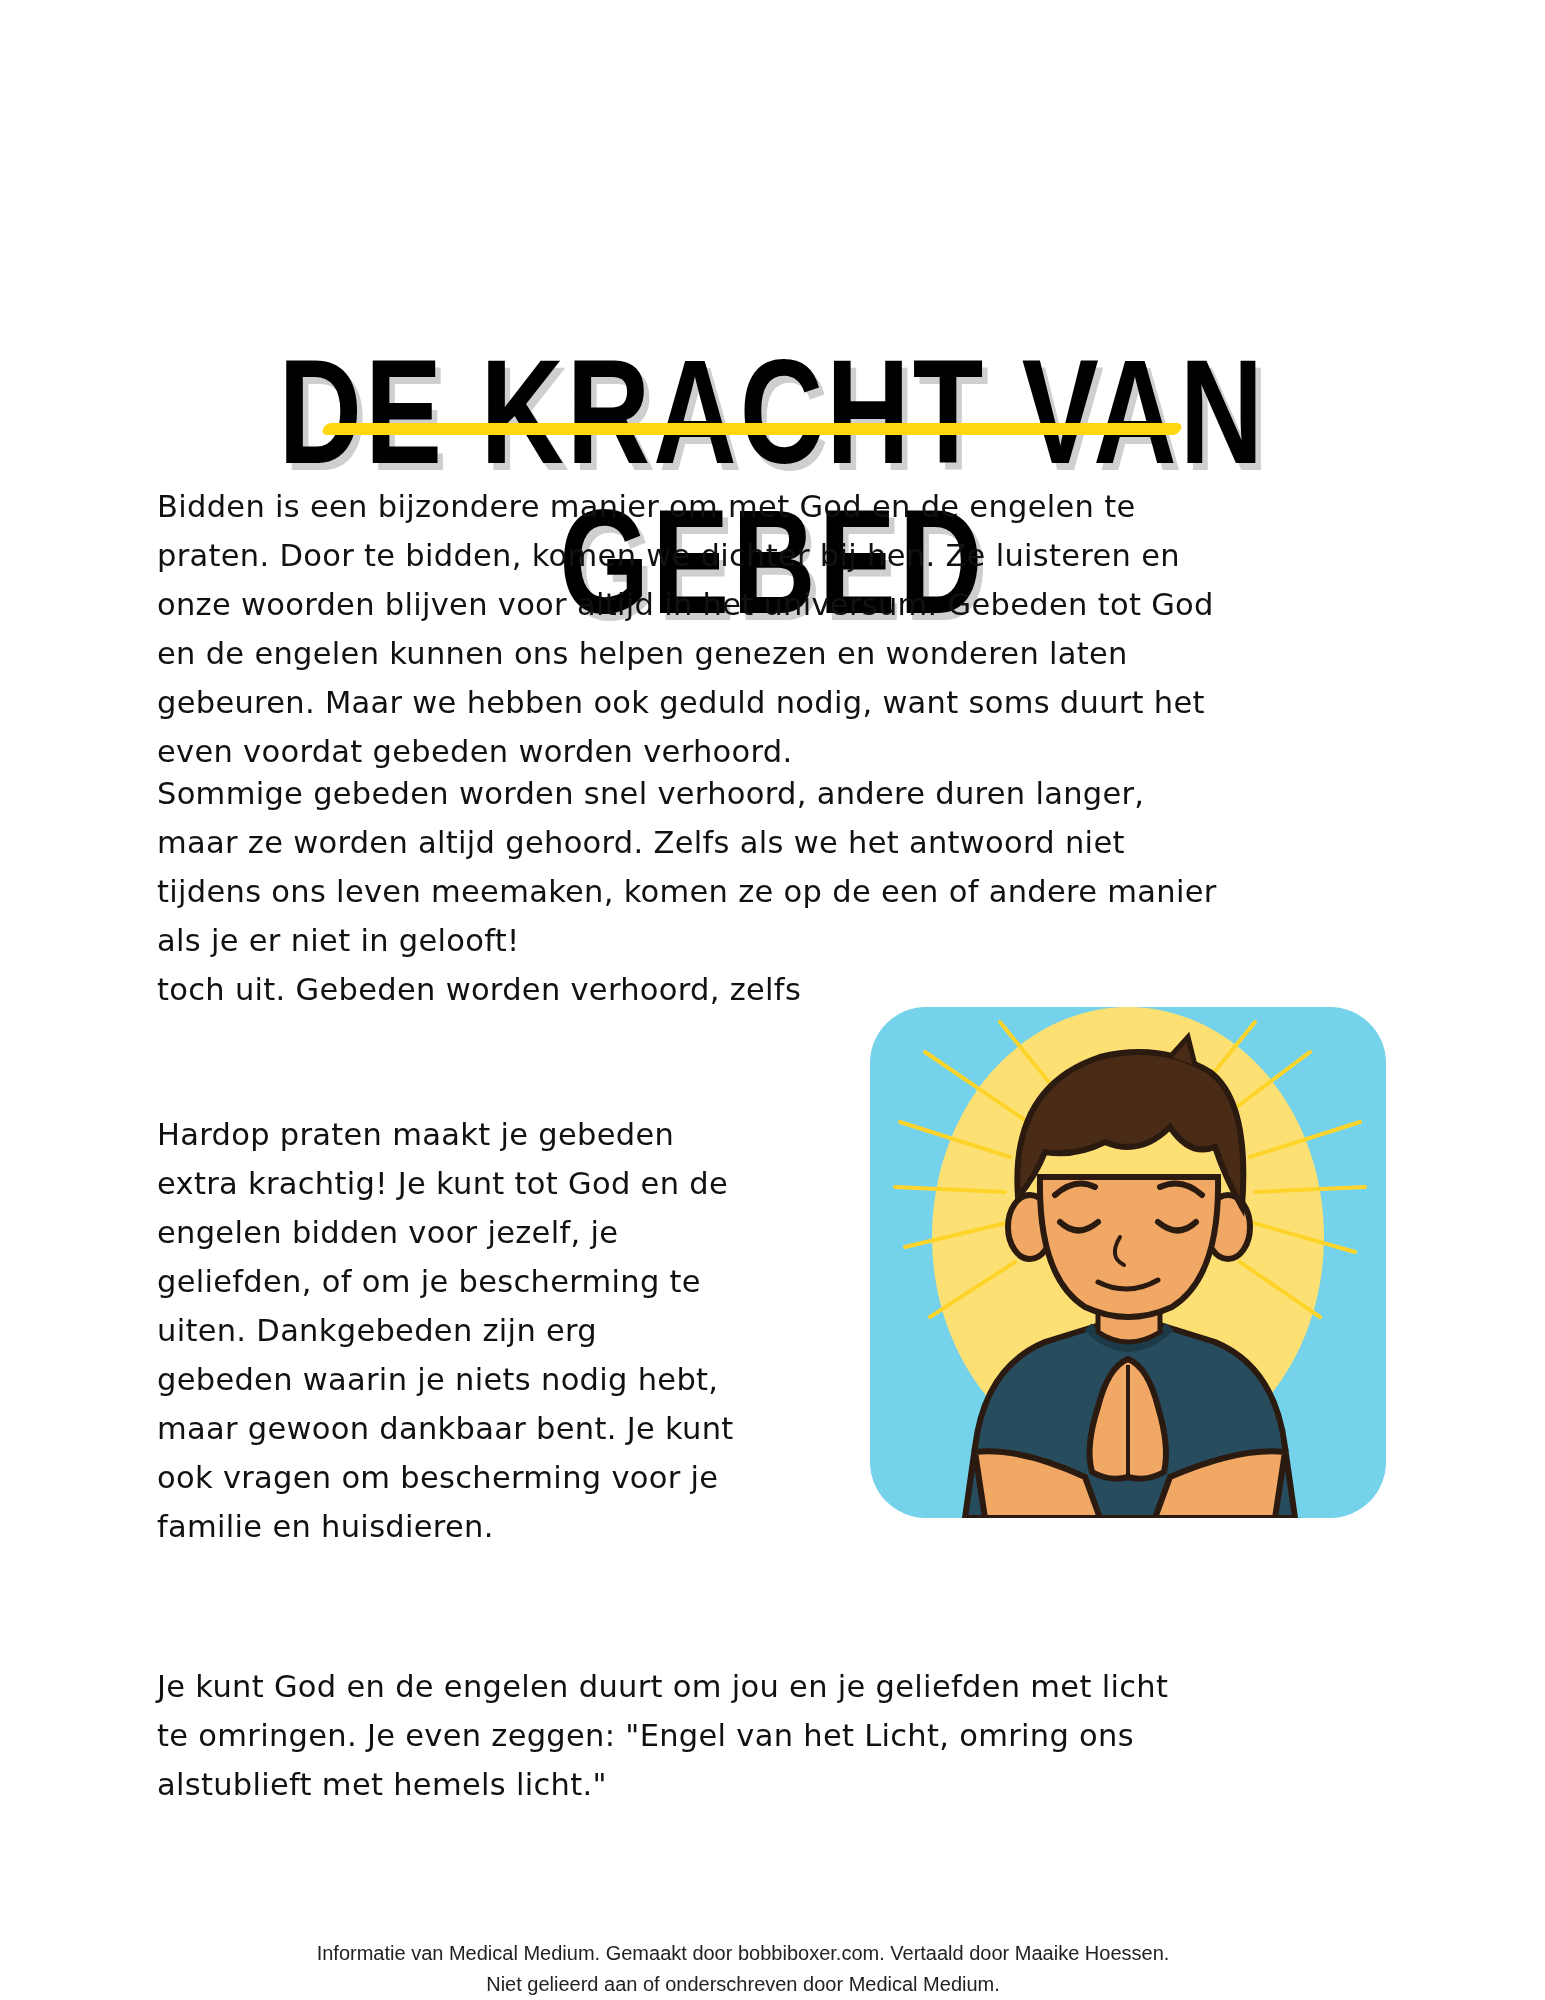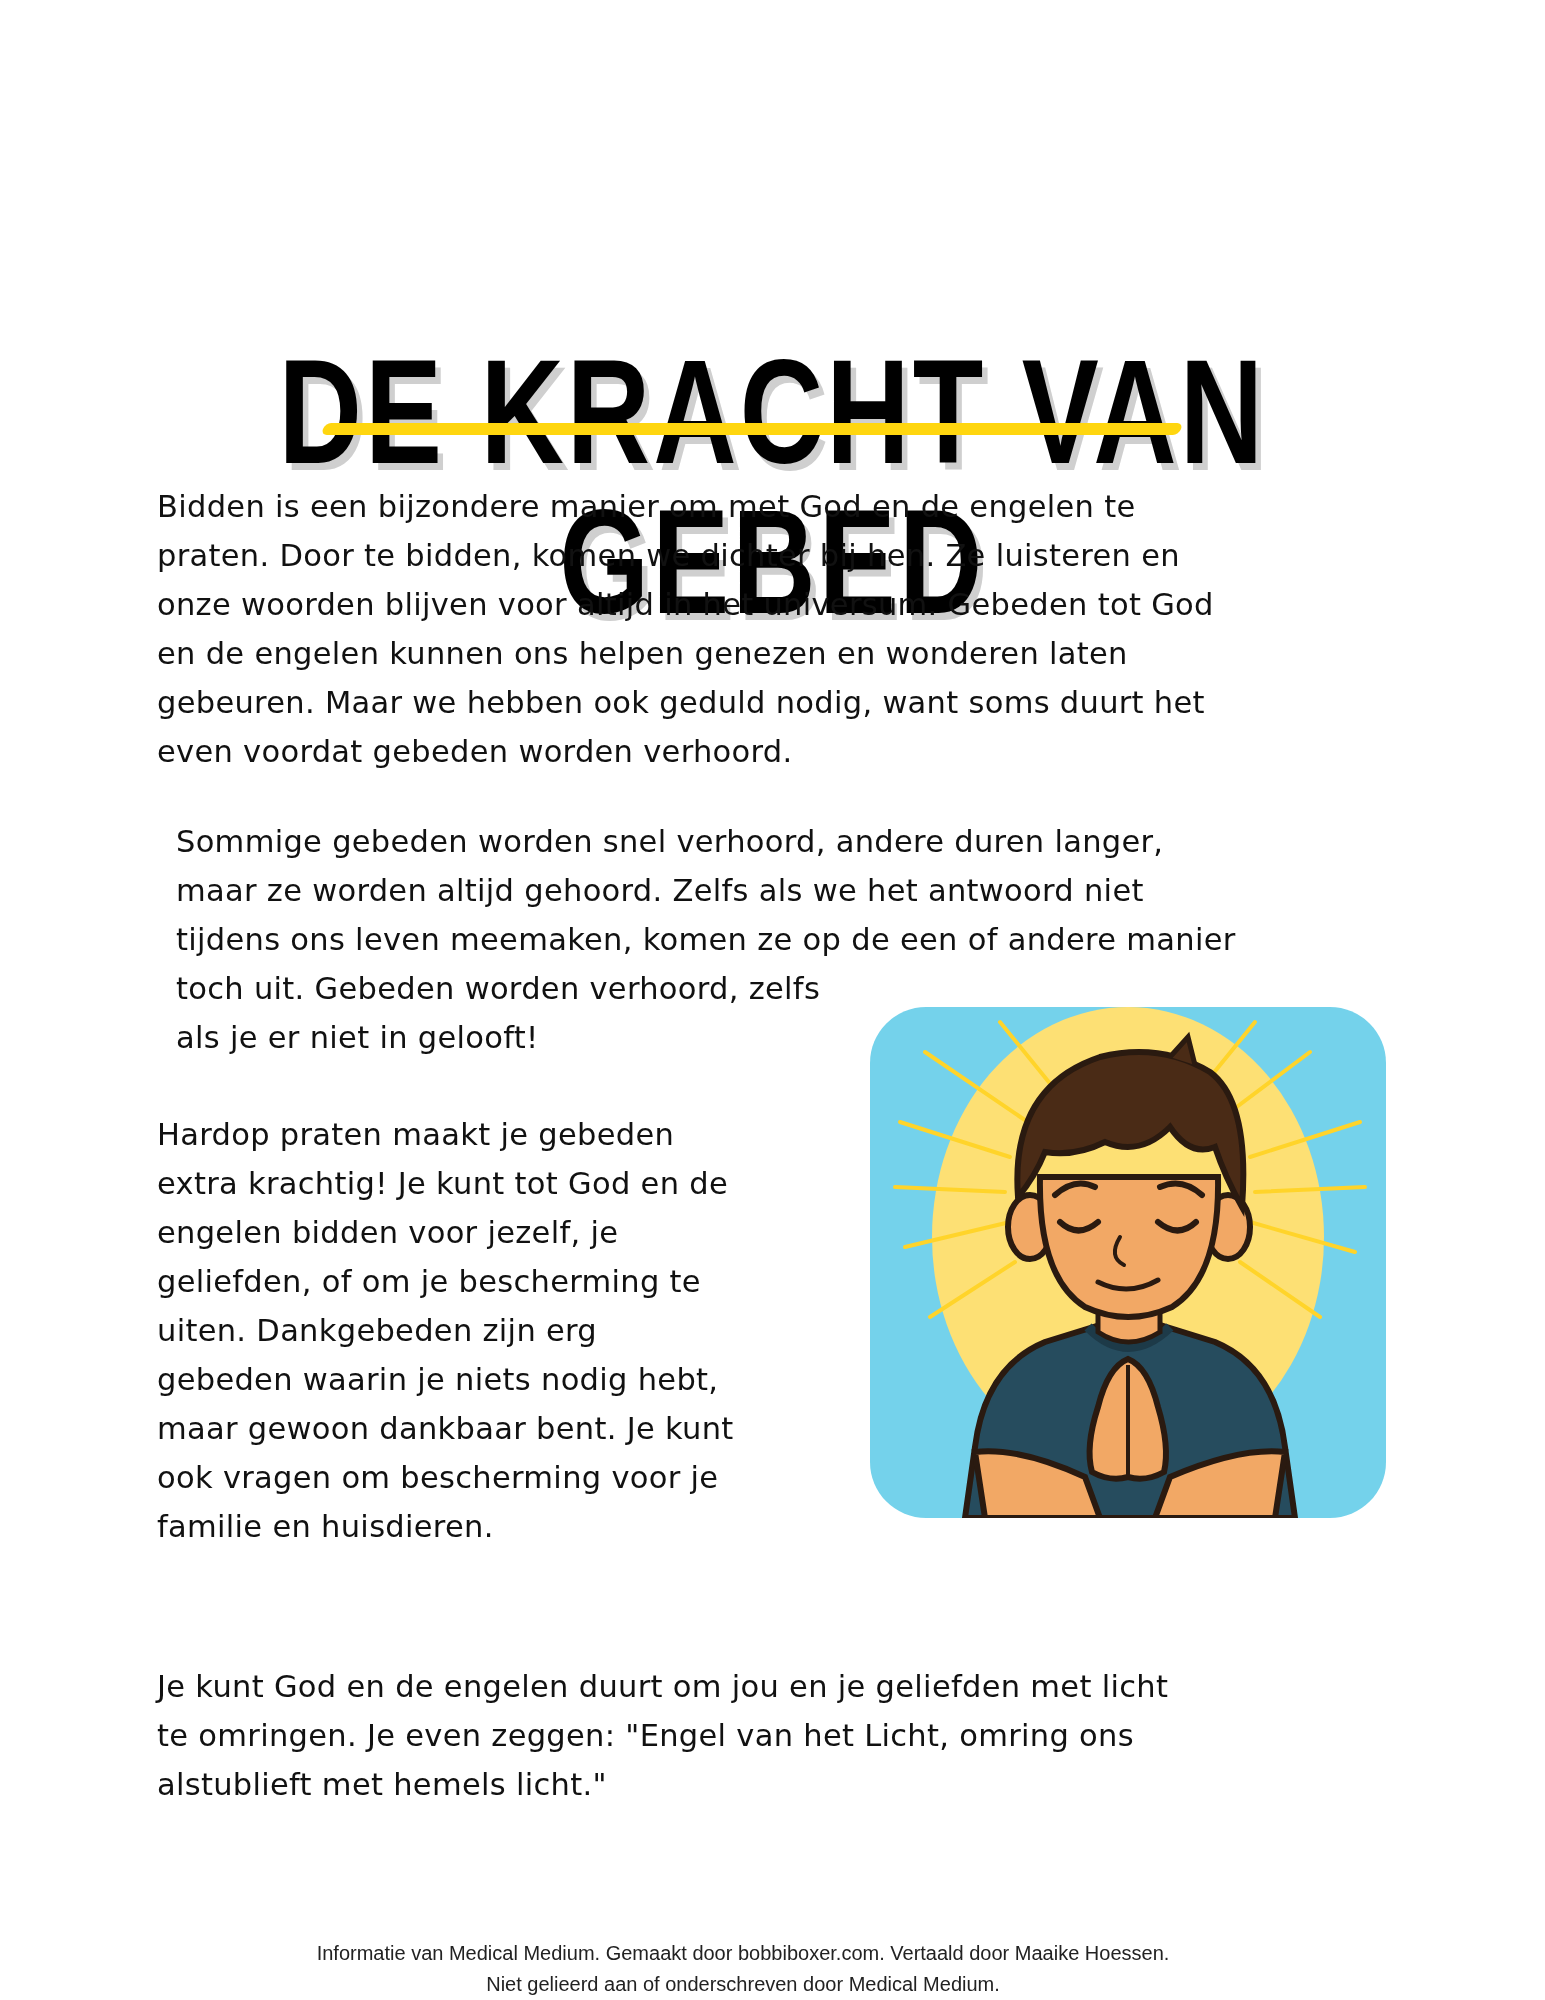--- a/index.html
+++ b/index.html
@@ -16,21 +16,21 @@
     position: absolute; left: 323px; top: 423px; width: 858px; height: 12px;
     background: #FFD60F; border-radius: 7px; transform: skewX(-20deg);
   }
   .para {
     position: absolute; left: 157px; margin: 0;
     font-family: "DejaVu Sans", sans-serif; font-size: 30.5px; line-height: 49px;
     color: #111111; letter-spacing: 0.3px; white-space: nowrap;
   }
   .para .line { display: block; }
   #p1 { top: 482px; }
-  #p2 { top: 817px; margin-left: 19px; }
+  #p2 { top: 769px; }
   #p3 { top: 1110px; }
   #p4 { top: 1662px; }
   .illustration {
     position: absolute; left: 870px; top: 1007px; width: 516px; height: 511px;
     border-radius: 56px; background: #74D2EB; overflow: hidden;
   }
   .illustration svg { display: block; width: 516px; height: 511px; }
   .footer {
     position: absolute; left: 0; width: 1486px; top: 1938px; text-align: center;
     font-family: "Liberation Sans", sans-serif; font-size: 20px; line-height: 31px;
@@ -51,22 +51,22 @@
   <span class="line">onze woorden blijven voor altijd in het universum. Gebeden tot God</span>
   <span class="line">en de engelen kunnen ons helpen genezen en wonderen laten</span>
   <span class="line">gebeuren. Maar we hebben ook geduld nodig, want soms duurt het</span>
   <span class="line">even voordat gebeden worden verhoord.</span>
 </p>
 
 <p class="para" id="p2">
   <span class="line">Sommige gebeden worden snel verhoord, andere duren langer,</span>
   <span class="line">maar ze worden altijd gehoord. Zelfs als we het antwoord niet</span>
   <span class="line">tijdens ons leven meemaken, komen ze op de een of andere manier</span>
+  <span class="line">als je er niet in gelooft!</span>
   <span class="line">toch uit. Gebeden worden verhoord, zelfs</span>
-  <span class="line">als je er niet in gelooft!</span>
 </p>
 
 <p class="para" id="p3">
   <span class="line">Hardop praten maakt je gebeden</span>
   <span class="line">extra krachtig! Je kunt tot God en de</span>
   <span class="line">engelen bidden voor jezelf, je</span>
   <span class="line">geliefden, of om je bescherming te</span>
   <span class="line">uiten. Dankgebeden zijn erg</span>
   <span class="line">gebeden waarin je niets nodig hebt,</span>
   <span class="line">maar gewoon dankbaar bent. Je kunt</span>

